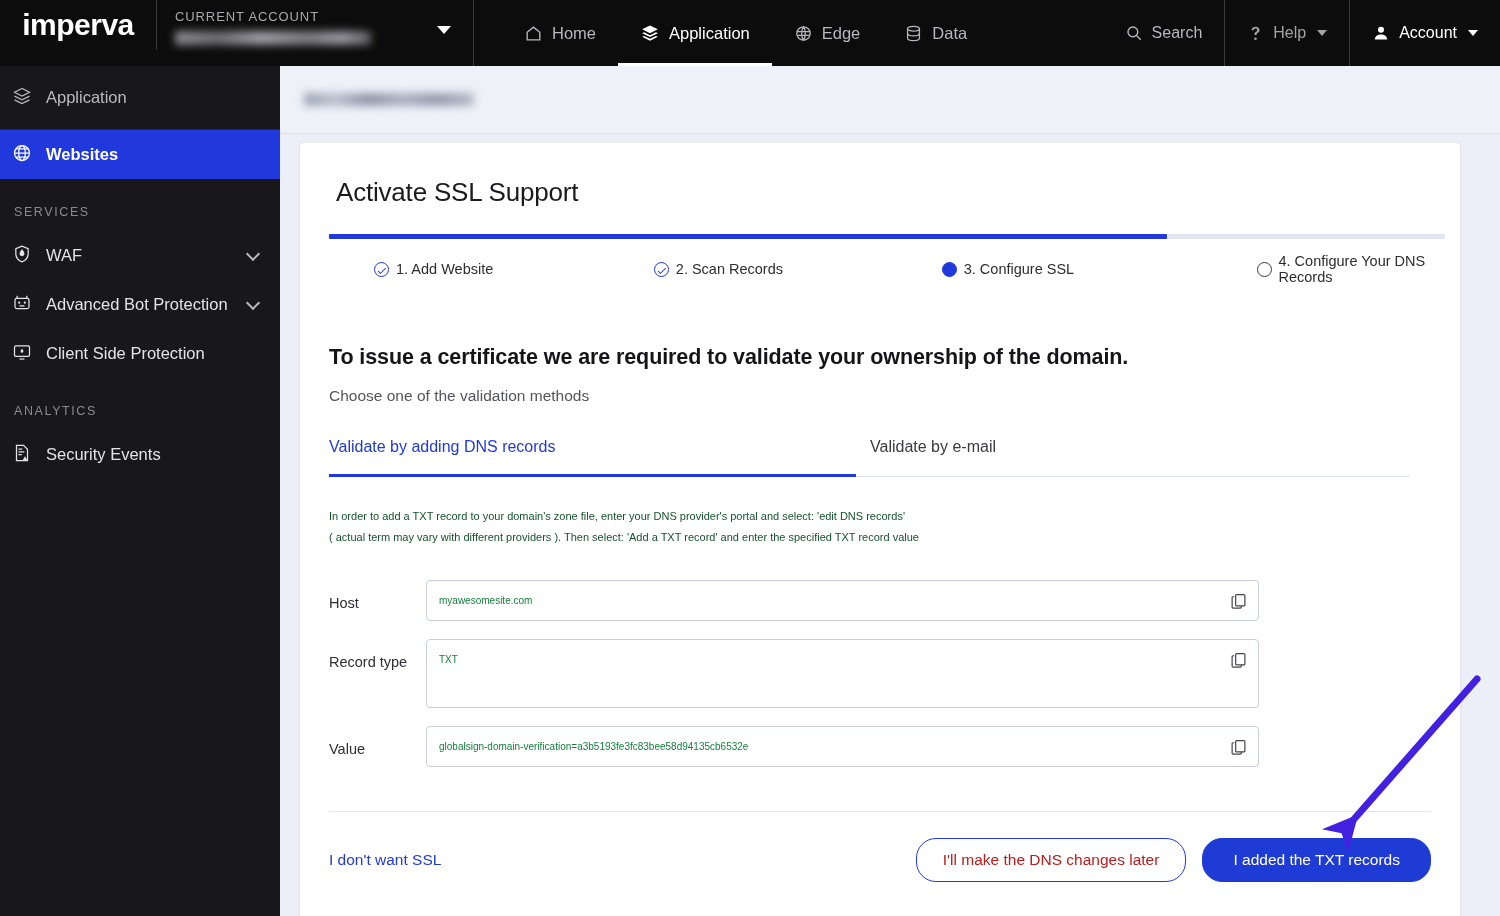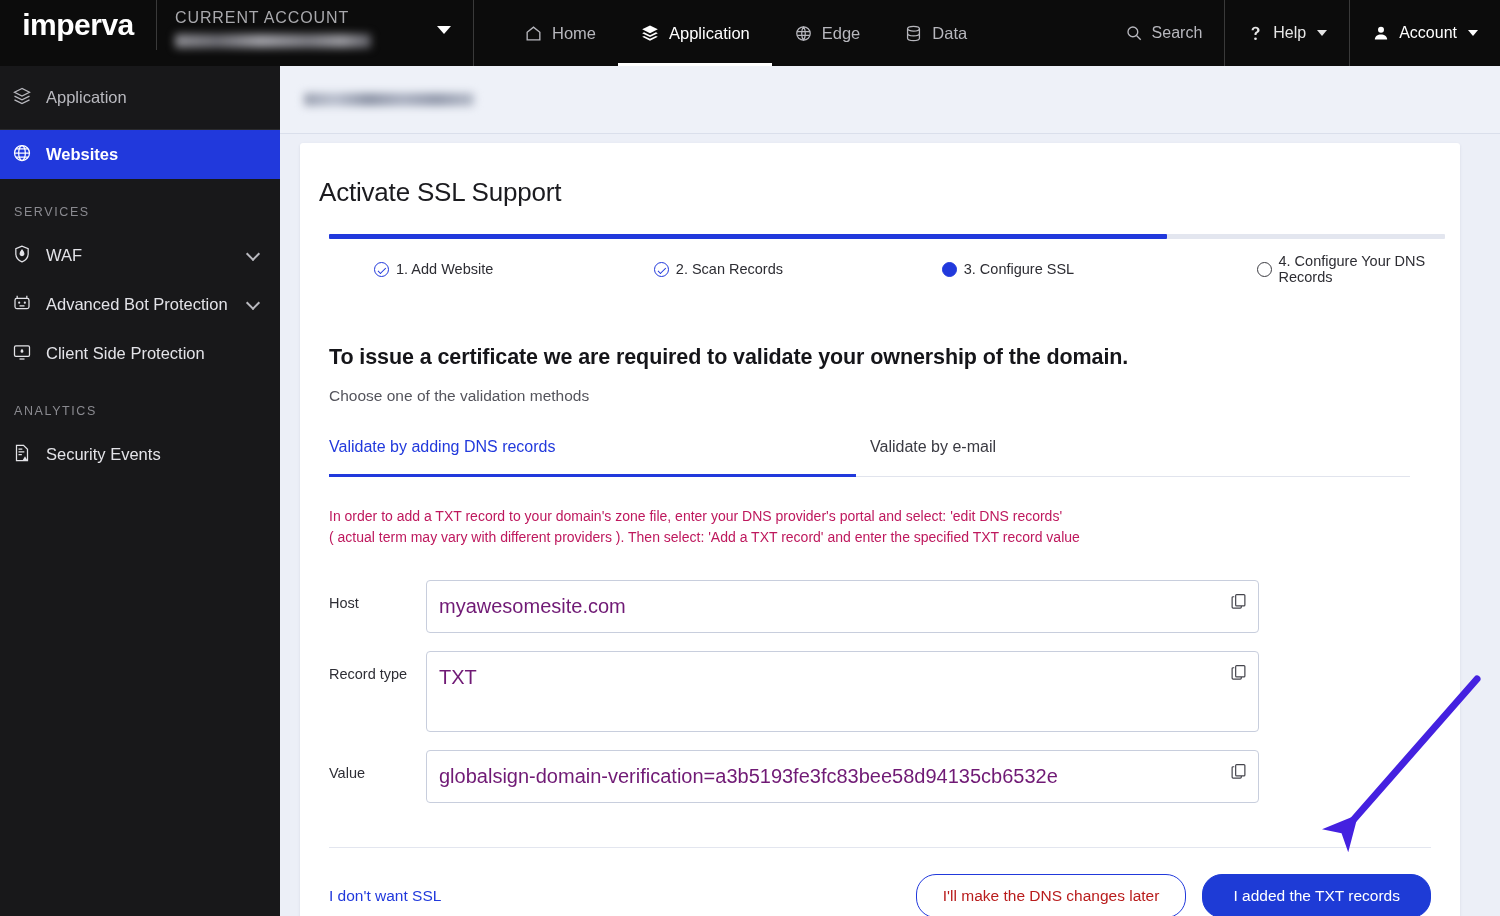--- a/index.html
+++ b/index.html
@@ -27,21 +27,21 @@
     font-size: 30px; font-weight: 700; letter-spacing: -0.5px;
     color: #ffffff;
   }
   .account-cell {
     width: 317px; height: 66px;
     padding: 9px 16px 0 18px;
     position: relative;
     border-right: 1px solid #3a3a3a;
   }
   .account-label {
-    font-size: 16px; letter-spacing: 0.9px; color: #a9a9ad;
+    font-size: 13px; letter-spacing: 0.9px; color: #a9a9ad;
     text-transform: uppercase;
   }
   .account-value {
     margin-top: 7px;
     font-size: 13px;
     color: #d8d8dc;
     filter: blur(4.5px);
     user-select: none;
     width: 196px;
     height: 14px;
@@ -133,21 +133,21 @@
   .card {
     position: absolute; top: 77px; left: 20px;
     width: 1160px; height: 808px;
     background: #ffffff;
     border-radius: 3px;
     box-shadow: 0 1px 3px rgba(30,40,80,.10);
     overflow: hidden;
   }
   .card-title {
     font-size: 26px; color: #1b1b1f; font-weight: 400;
-    padding: 34px 0 0 19px; letter-spacing: -0.2px;
+    padding: 34px 0 0 36px; letter-spacing: -0.2px;
   }
 
   
   .stepper-wrap { padding: 26px 29px 0 29px; }
   .progress-track {
     height: 5px; width: 1116px; background: #e3e6ef; border-radius: 1px;
     position: relative;
   }
   .progress-fill {
     position: absolute; left: 0; top: 0; height: 5px;
@@ -194,38 +194,38 @@
   .tab:nth-child(1) { width: 541px; }
   .tabs .tabline {
     height: 1px; background: #e1e4ed; width: 1081px;
   }
   .tabs .tabline-active {
     position: absolute; left: 0; bottom: 0;
     height: 3px; width: 527px; background: #2139dc;
   }
 
   .para {
-    font-size: 14px; color: #be185d; line-height: 21px;
+    font-size: 11px; color: #14532d; line-height: 21px;
     padding: 29px 0 0 29px;
   }
 
   
   .form { padding: 32px 0 0 29px; }
   .frow { display: flex; align-items: flex-start; margin-bottom: 18px; }
   .flabel {
     width: 97px; font-size: 14.5px; color: #2e2e35; line-height: 19px;
     padding-top: 14px;
   }
   .finput {
     position: relative; width: 833px;
     border: 1px solid #c8cedd; border-radius: 4px;
     background: #fff;
   }
   .finput .fval {
-    font-size: 20px; color: #701a75;
+    font-size: 10px; color: #15803d;
     padding: 14px 44px 14px 12px;
   }
   .finput.tall .fval { padding-bottom: 42px; }
   .copy-btn {
     position: absolute; right: 11px; top: 11px;
     width: 17px; height: 18px; cursor: pointer;
   }
 
   
   .divider { height: 1px; background: #e3e6ef; margin: 44px 29px 0 29px; width: 1102px; }
@@ -317,21 +317,21 @@
     <div class="navitem small">
       <span>
         <svg width="18" height="18" viewBox="0 0 24 24" fill="none" stroke="currentColor" stroke-width="1.8">
           <circle cx="10.5" cy="10.5" r="6.5"></circle>
             <path d="M15.3 15.3 21 21"></path>
         </svg>
       </span>
       <span>Search</span>
     </div>
     <div class="sep-v"></div>
-    <div class="navitem small" style="color:#e5e5e5">
+    <div class="navitem small" style="color:#a3a3a3">
       <span>
         <svg width="17" height="17" viewBox="0 0 24 24" fill="currentColor">
           <path d="M12 2.4c-3.2 0-5.4 2-5.6 5h3c.1-1.5 1.1-2.4 2.6-2.4 1.4 0 2.4.9 2.4 2.1 0 1-.5 1.7-1.8 2.6-1.5 1-2.1 2-2 3.7v.7h2.9v-.5c0-1.2.4-1.8 1.8-2.7 1.6-1 2.4-2.2 2.4-4C17.7 4.3 15.4 2.4 12 2.4z"></path>
           <circle cx="12" cy="19.4" r="1.9"></circle>
         </svg>
       </span>
       <span>Help</span>
       <span class="caret-sm"></span>
     </div>
     <div class="sep-v"></div>

